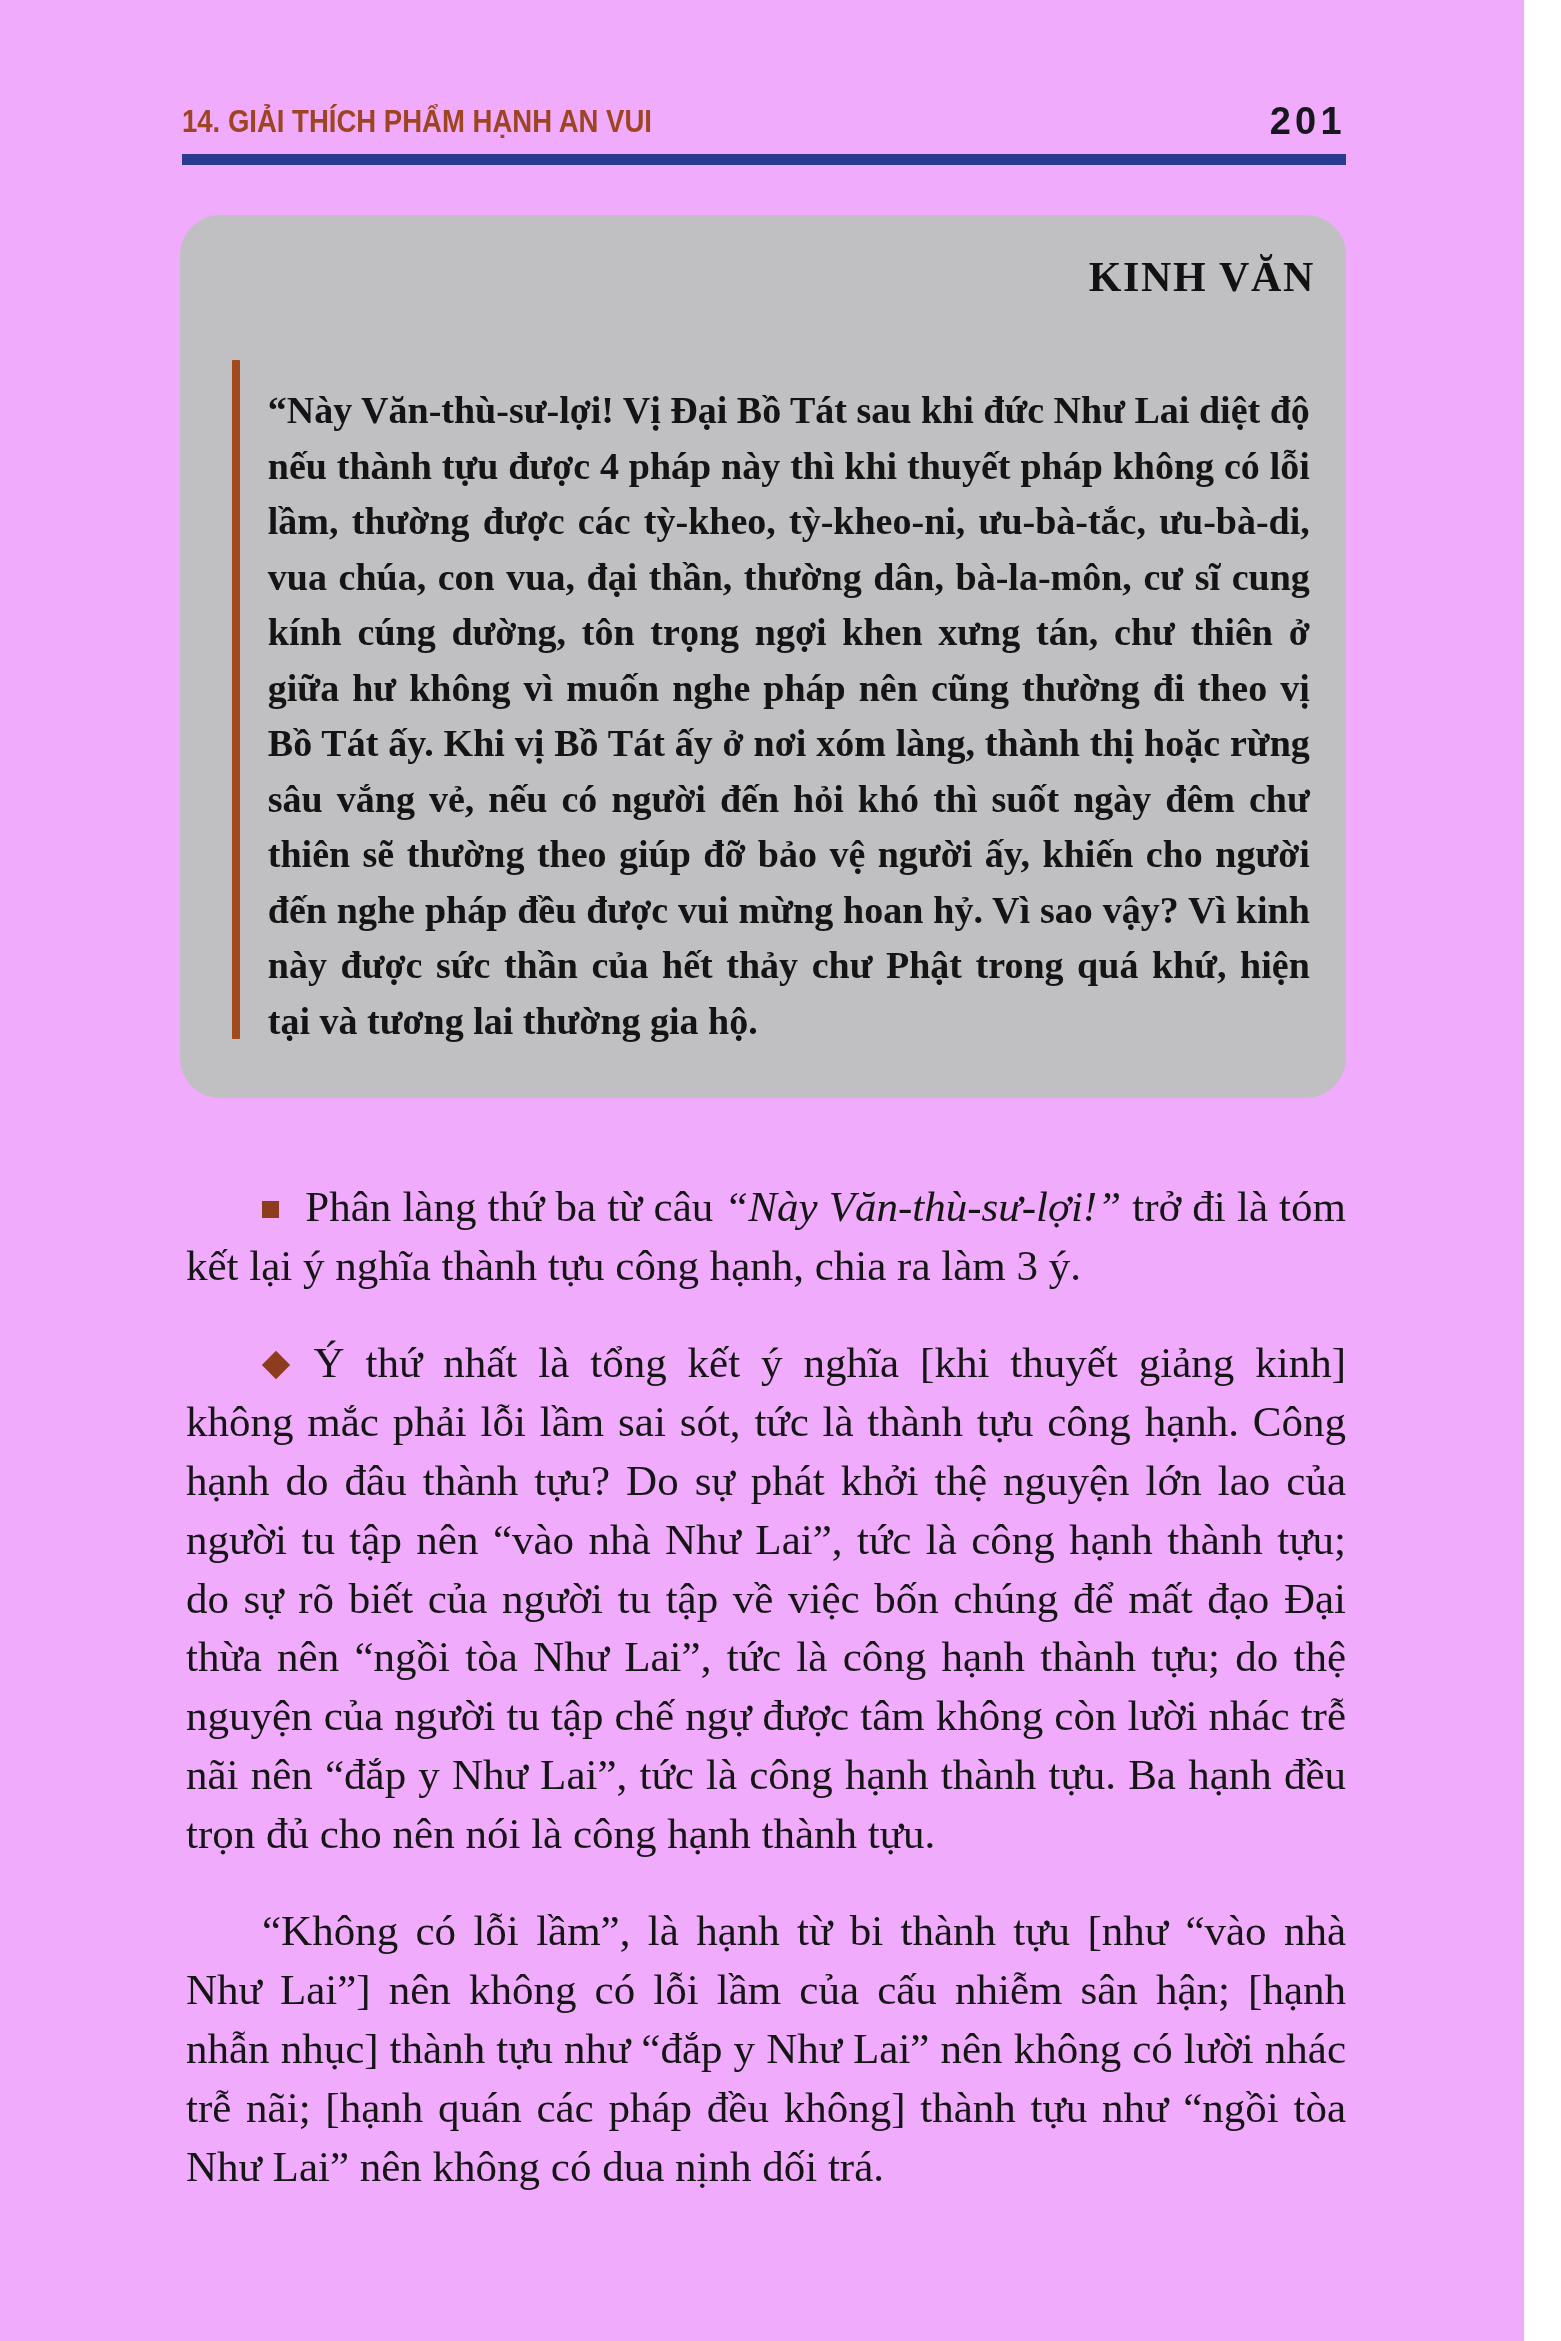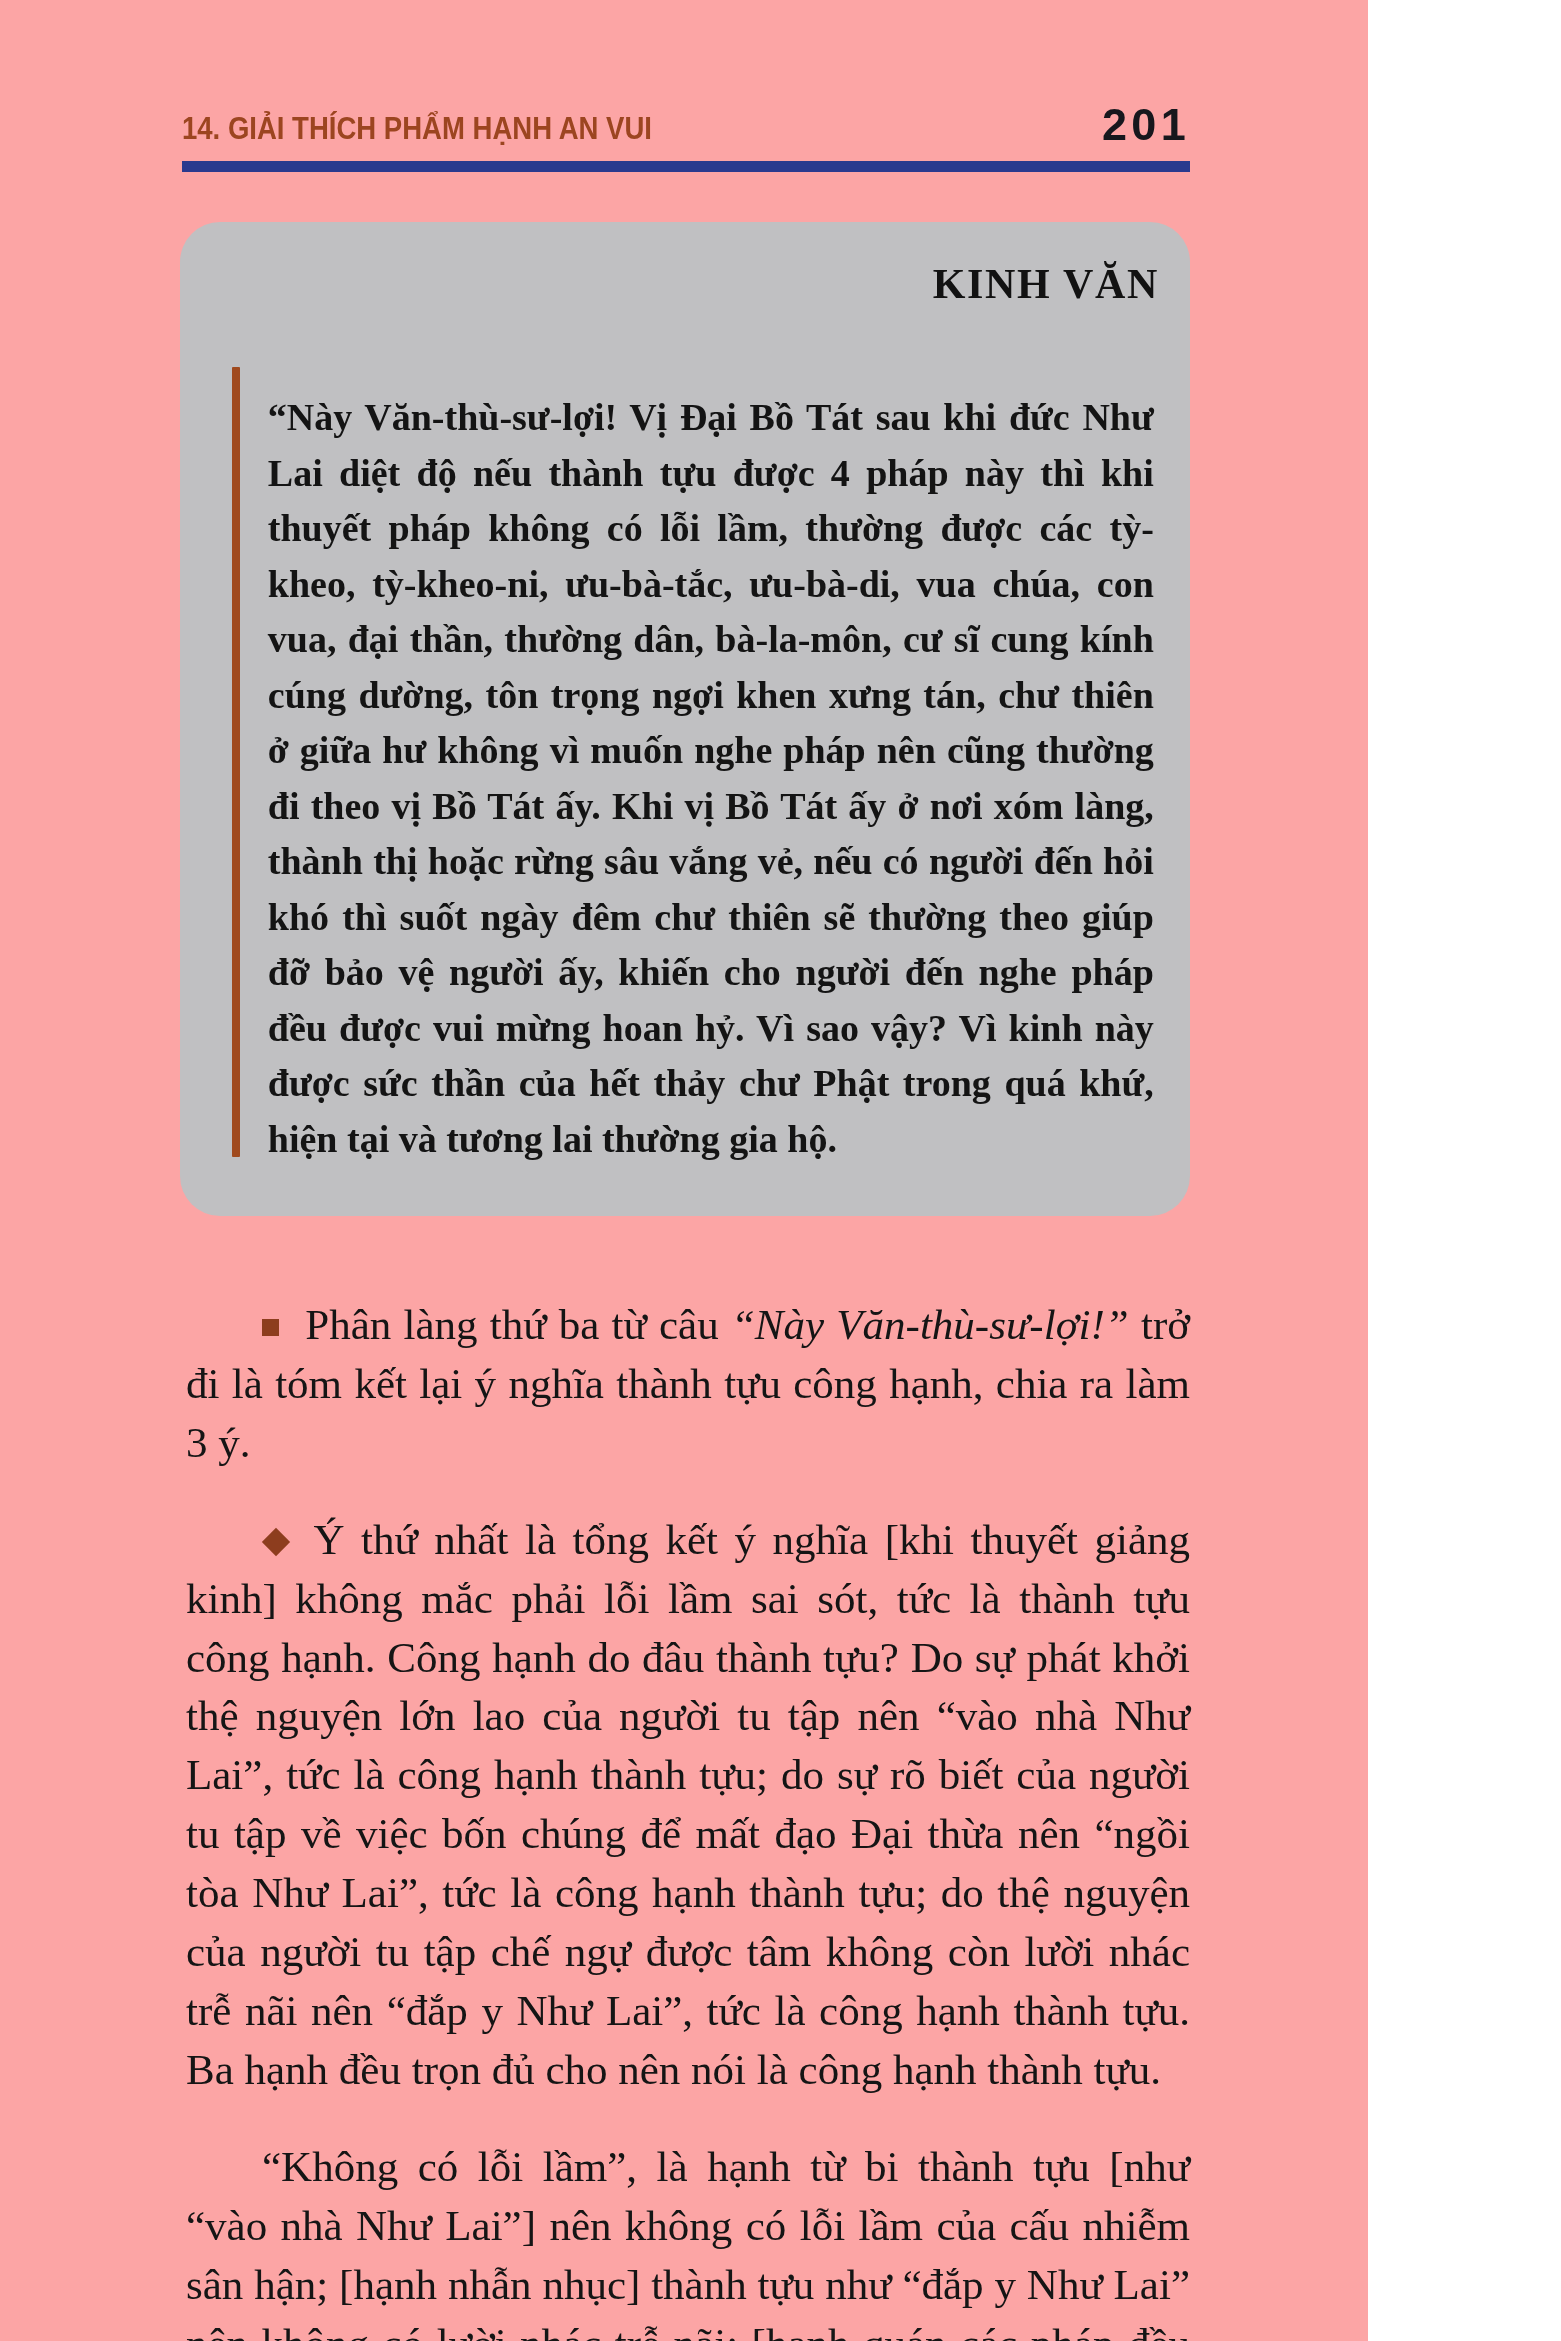--- a/index.html
+++ b/index.html
@@ -6,34 +6,34 @@
     --accent-brown:#9c4520;
     --rule-blue:#2a3a8e;
     --box-gray:#c0c0c2;
     --bar-rust:#a04a1e;
     --bullet-brown:#8d3d1e;
     --text-black:#151515;
   }
   *{margin:0;padding:0;box-sizing:border-box;}
   html,body{background:#ffffff;}
   .page{
-    width:1368px;height:2342px;background:#fca5a5;position:relative;
+    width:1524px;height:2342px;background:#f0abfc;position:relative;
     font-family:"Liberation Serif", serif;color:var(--text-black);
     overflow:hidden;
   }
   
   .header-wrap{padding:102px 178px 0 182px;}
   .running-head{display:flex;justify-content:space-between;align-items:flex-end;}
   .chapter{
     font-family:"Liberation Sans", sans-serif;font-weight:700;font-size:32px;
     color:var(--accent-brown);letter-spacing:0px;display:inline-block;
     transform:scaleX(.86);transform-origin:left bottom;white-space:nowrap;
   }
   .pagenum{
-    font-family:"Liberation Sans", sans-serif;font-weight:700;font-size:45px;
+    font-family:"Liberation Sans", sans-serif;font-weight:700;font-size:38px;
     color:#17171d;letter-spacing:4.3px;line-height:1;text-align:right;
   }
   .rule{height:11.3px;background:var(--rule-blue);margin-top:14px;}
   
   .sutra-box{
     margin:50px 178px 0 180px;
     background:var(--box-gray);
     border-radius:40px;
     padding:29.5px 31px 49px 21px;
   }

